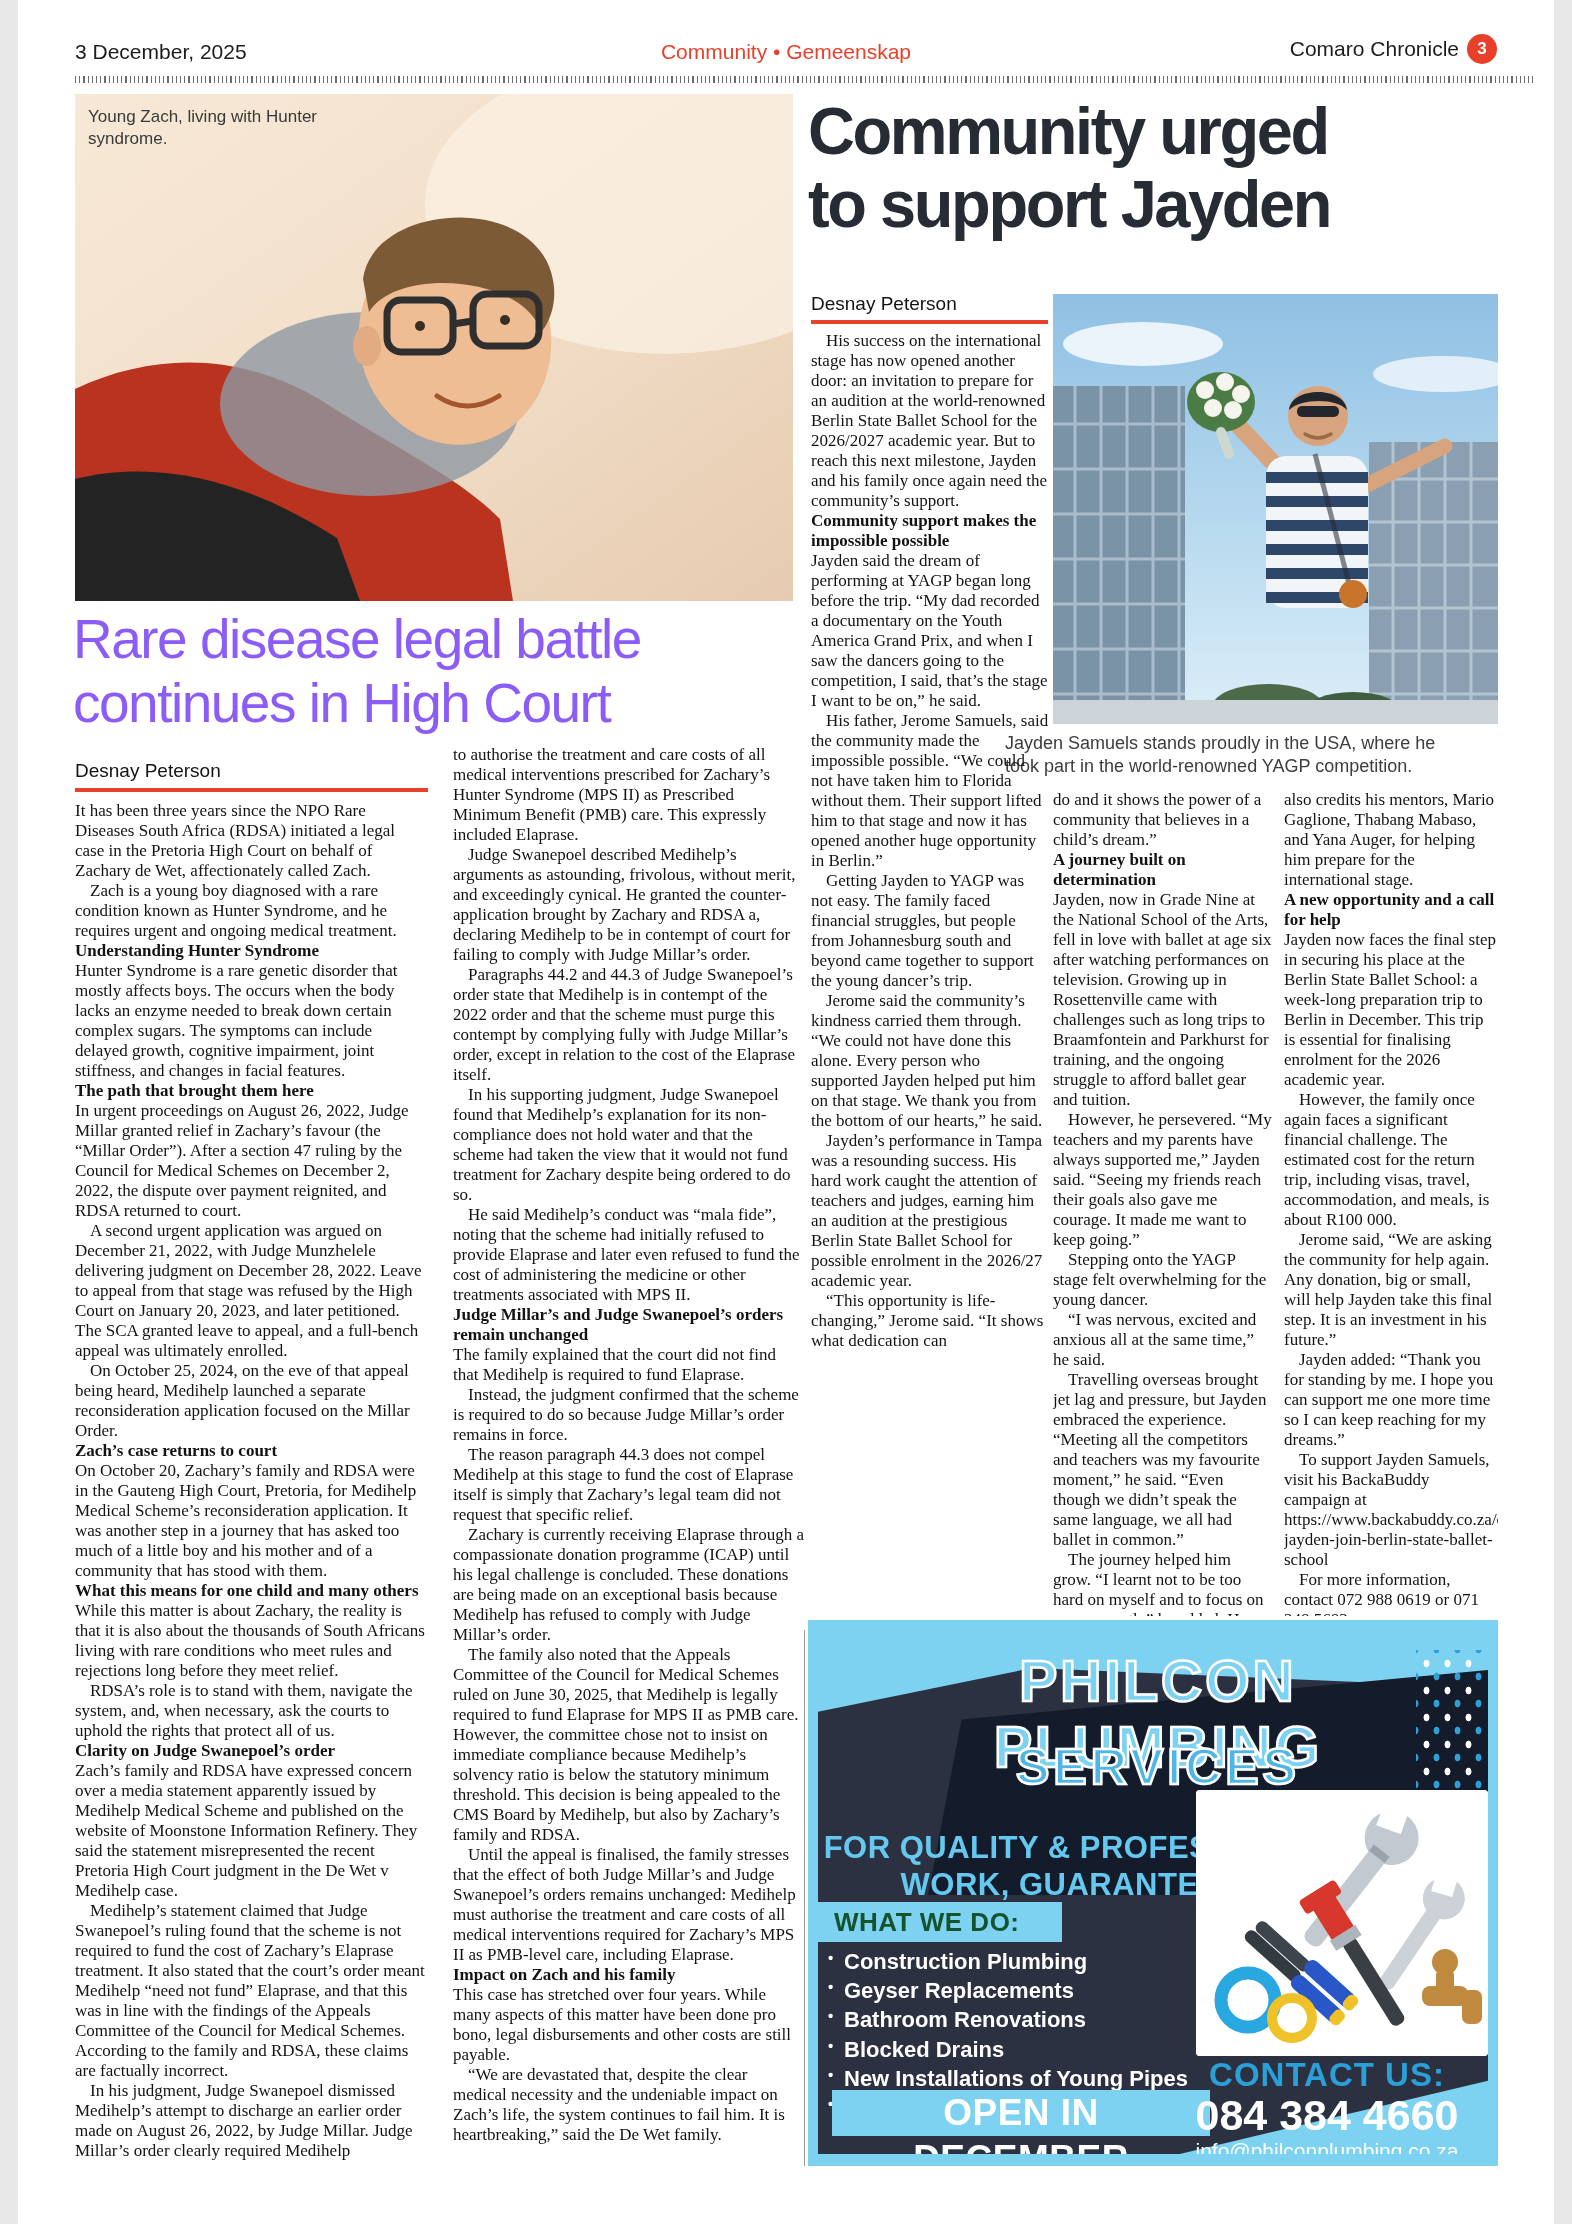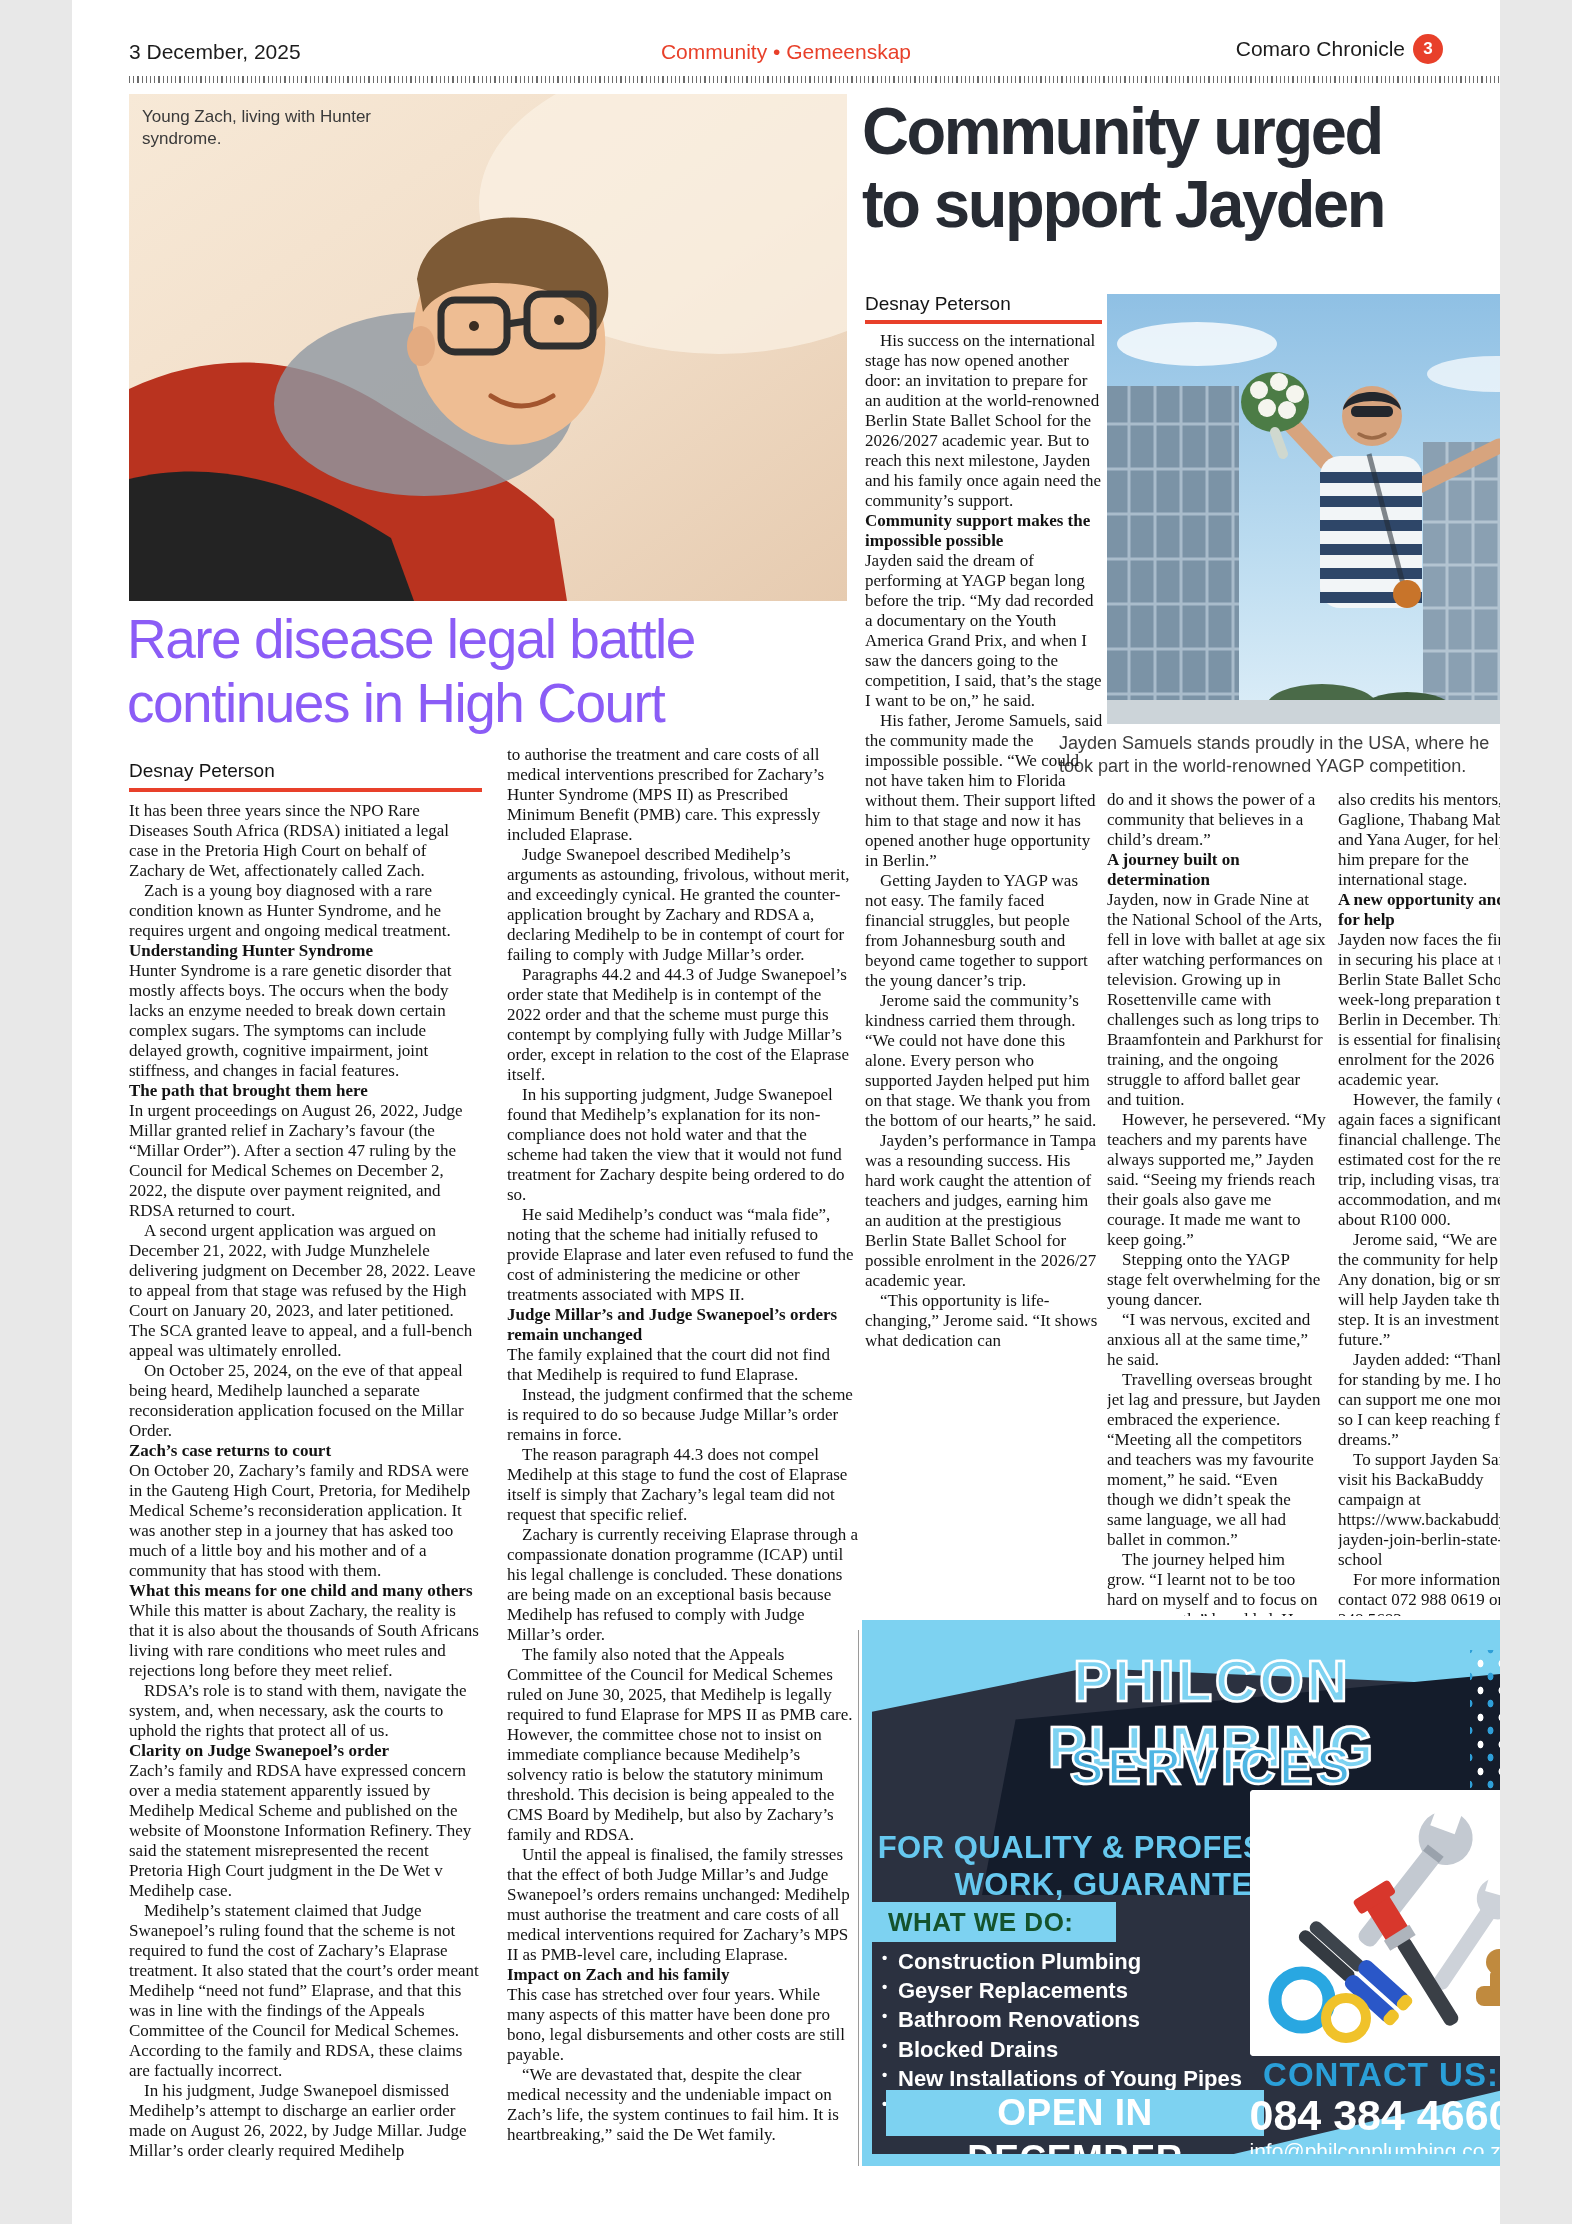--- a/index.html
+++ b/index.html
@@ -1,16 +1,16 @@
 <!DOCTYPE html>
 <html lang="en"><head>
 <meta charset="utf-8">
 <style>
   html,body{margin:0;padding:0;background:#e8e8e8;}
-  #page{position:relative;width:1428px;height:2224px;background:#ffffff;margin:0 auto;overflow:hidden;
+  #page{position:relative;width:1536px;height:2224px;background:#ffffff;margin:0 auto;overflow:hidden;
         font-family:"Liberation Sans",sans-serif;color:#1a1a1a;}
   .abs{position:absolute;}
 
   
   .mh-date{left:57px;top:40px;font-size:21px;color:#1c1c1c;}
   .mh-section{left:0;right:0;top:40px;text-align:center;font-size:21px;color:#e8402a;font-weight:500;}
   .mh-brand{right:57px;top:34px;display:flex;align-items:center;gap:8px;}
   .mh-brand .nm{font-size:21px;color:#1c1c1c;text-align:center;}
   .pg-circle{width:30px;height:30px;border-radius:50%;background:#e8402a;color:#fff;font-weight:700;
              font-size:17px;display:flex;align-items:center;justify-content:center;}

